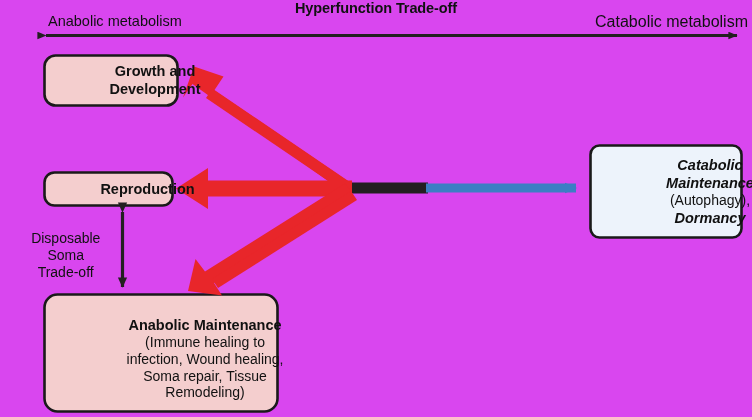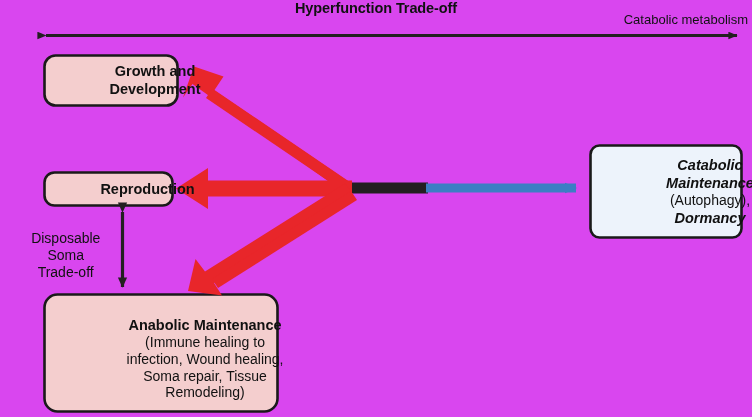--- a/index.html
+++ b/index.html
@@ -42,21 +42,21 @@
     top: 13px;
     width: 210px;
     font-size: 14.5px;
     font-weight: normal;
     text-align: left;
   }
   .hdr-right {
     left: 540px;
     top: 13px;
     width: 208px;
-    font-size: 13px;
+    font-size: 16px;
     font-weight: normal;
     text-align: right;
   }
   .side-note {
     left: 2px;
     top: 213px;
     width: 112px;
     font-size: 14px;
     text-align: center;
     line-height: 1.22;
@@ -154,20 +154,21 @@
       <path d="M352,180.5 L208,180.5 L208,168 L176,188.5 L208,209 L208,196.5 L352,196.5 Z" fill="#E8262A"></path>
     </g>
 
     <g>
       <path d="M352,192.5 L214,283 L222,295.5 L188,291 L195.5,259 L205,271.5 L345,183.5 Z" fill="#E8262A"></path>
       <path d="M351,191 L212,279 L218,288 L357,200 Z" fill="#E8262A"></path>
     </g>
   </svg>
 
   <div class="lbl hdr-title">Hyperfunction Trade-off</div>
+  <div class="lbl hdr-left">Anabolic metabolism</div>
   <div class="lbl hdr-right">Catabolic metabolism</div>
 
   <div class="lbl side-note">
     <span>Disposable</span>
     <span>Soma</span>
     <span>Trade-off</span>
   </div>
 
   <div class="boxtext t-growth">
     <div>

